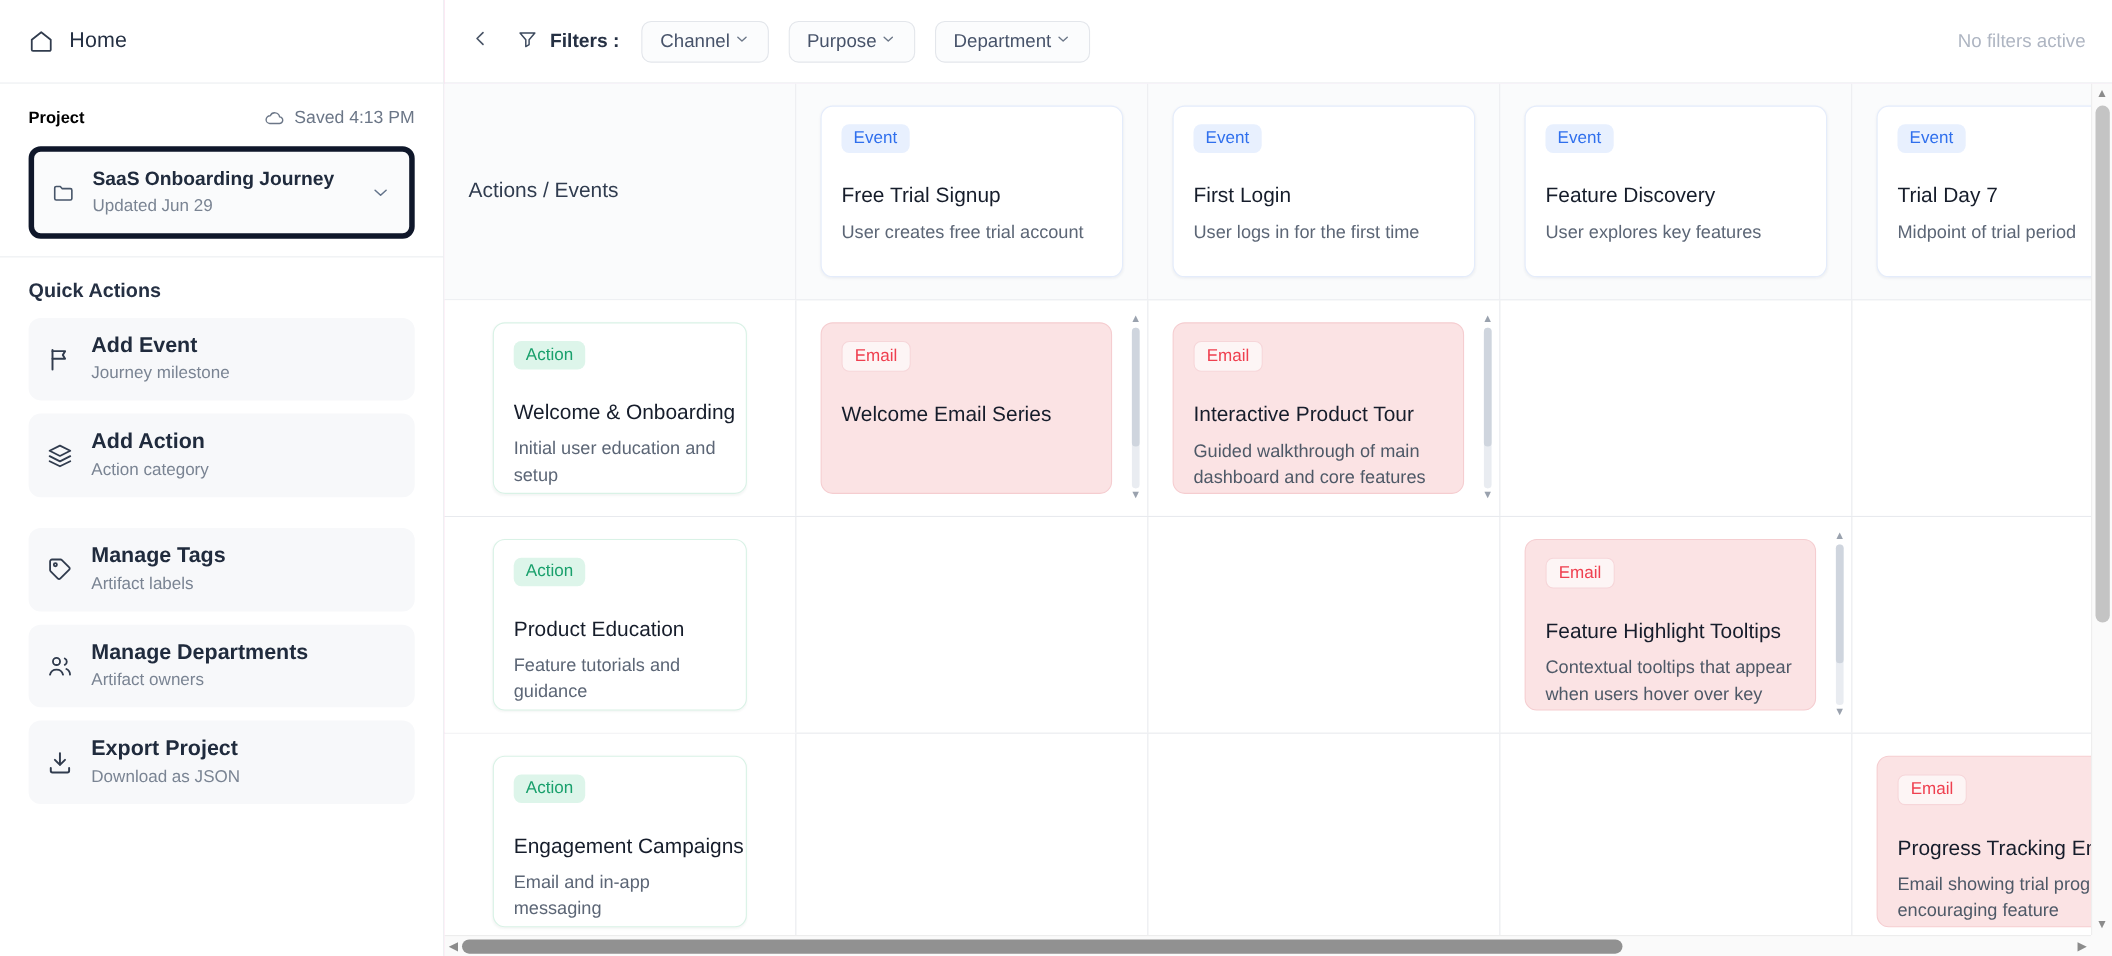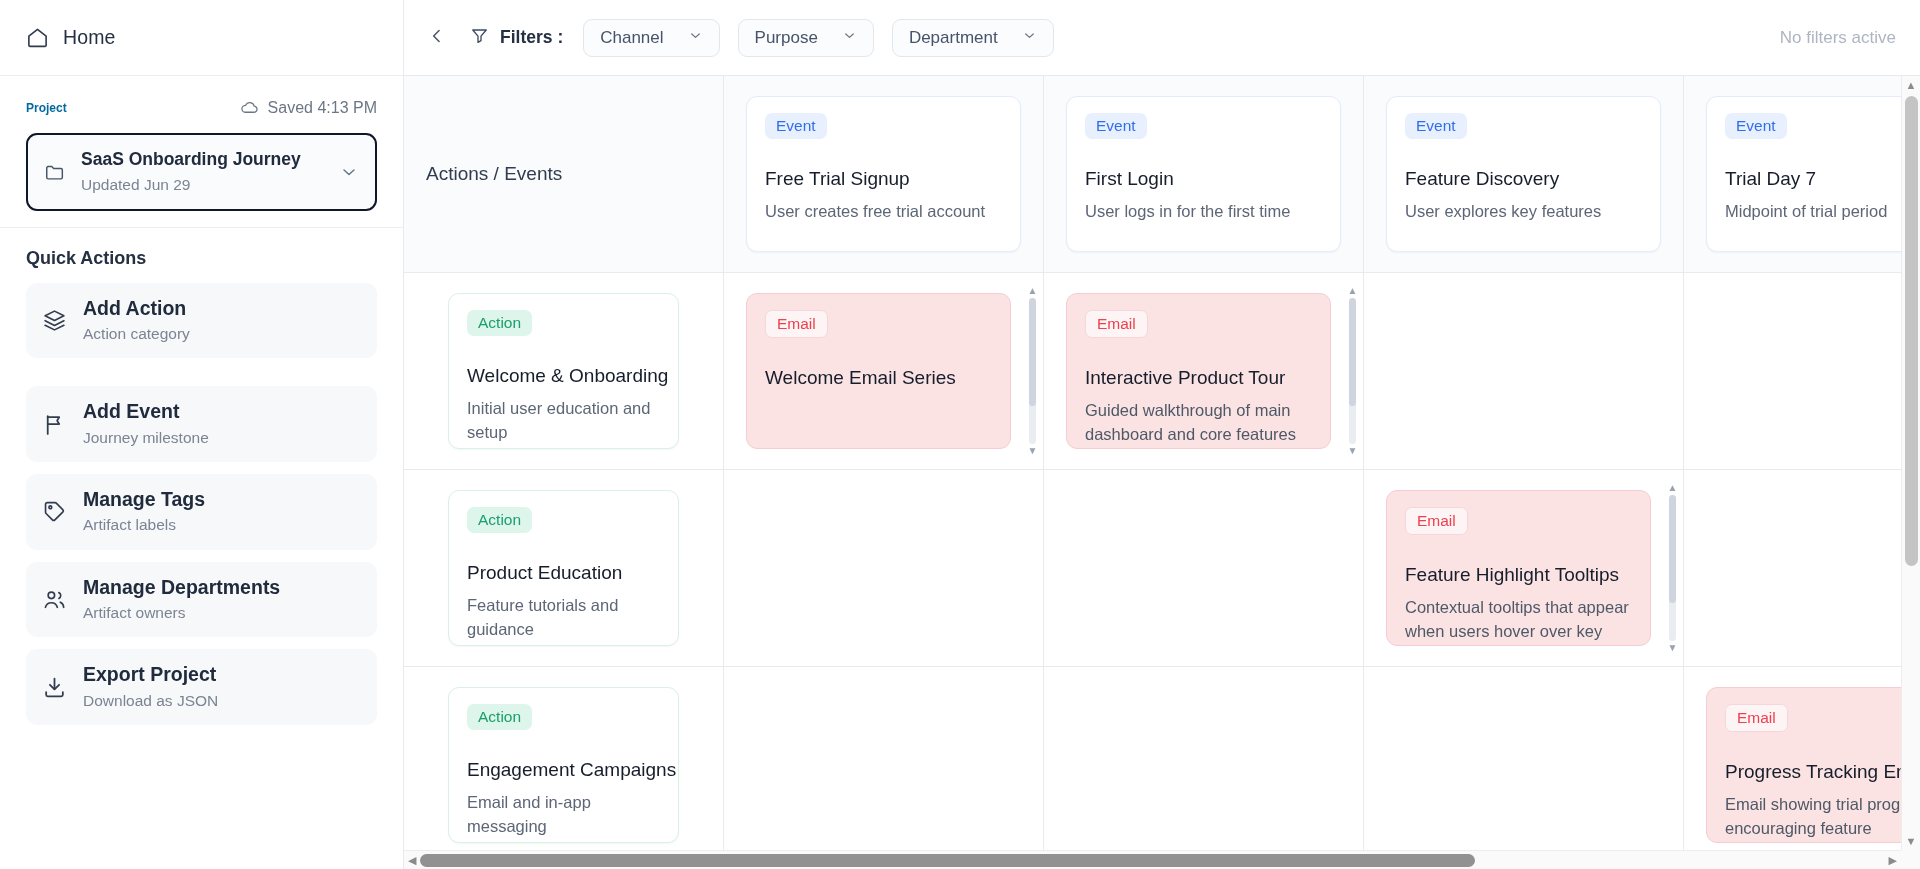--- a/index.html
+++ b/index.html
@@ -24,25 +24,25 @@
     height: 76px; flex: 0 0 76px;
     display: flex; align-items: center;
     padding: 0 26px;
     border-bottom: 1px solid #eceef1;
   }
   .home-link { display: flex; align-items: center; gap: 14px; cursor: pointer; }
   .home-label { font-size: 19.5px; color: #253043; letter-spacing: .1px; }
 
   .sb-project { padding: 22px 26px 16px 26px; border-bottom: 1px solid #eceef1; }
   .sb-proj-head { display: flex; align-items: center; justify-content: space-between; margin-bottom: 16px; }
-  .sb-proj-title { font-size: 12px; font-weight: 700; color: #0369a1; }
+  .sb-proj-title { font-size: 15px; font-weight: 700; color: #000000; }
   .sb-saved { display: flex; align-items: center; gap: 9px; font-size: 16px; color: #6b7687; }
 
   .proj-card {
-    border: 2px solid #0f172a; border-radius: 11px;
+    border: 5px solid #0f172a; border-radius: 11px;
     background: #fafbfc;
     padding: 13px 16px;
     display: flex; align-items: center; gap: 15px;
     cursor: pointer;
   }
   .proj-card-texts { flex: 1 1 auto; min-width: 0; }
   .proj-name { font-size: 17.5px; font-weight: 700; color: #202b3d; line-height: 1.35; }
   .proj-sub { font-size: 15.5px; color: #7a8493; line-height: 1.5; margin-top: 1px; }
 
   .sb-quick { padding: 20px 26px 0 26px; }
@@ -73,21 +73,21 @@
   .collapse-btn {
     width: 38px; height: 38px; border-radius: 8px;
     display: flex; align-items: center; justify-content: center;
     color: #4a5567; cursor: pointer; margin-right: 14px;
   }
   .filters-label { display: flex; align-items: center; gap: 11px; font-size: 17.5px; font-weight: 700; color: #253043; margin-right: 20px; }
   .chip {
     height: 38px; padding: 0 16px;
     border: 1px solid #e3e6eb; border-radius: 9px;
     background: #fbfcfd;
-    display: inline-flex; align-items: center; gap: 24px;
+    display: inline-flex; align-items: center; gap: 3px;
     font-size: 17px; color: #47536a; cursor: pointer;
     margin-right: 18px;
   }
   .no-filters { margin-left: auto; font-size: 17px; color: #aeb5c2; }
 
   .grid-wrap { flex: 1 1 auto; position: relative; min-height: 0; background: #fff; overflow: hidden; }
   .grid-scroll { position: absolute; inset: 0 19px 19px 0; overflow: hidden; }
 
   .row { display: flex; border-bottom: 1px solid #e8eaee; }
   .row-head { border-bottom: 1px solid #e8eaee; background: #fafbfc; }
@@ -215,44 +215,44 @@
           <svg width="20" height="20" viewBox="0 0 24 24" fill="none" stroke="#64748b" stroke-width="1.7" stroke-linecap="round" stroke-linejoin="round">
               <path d="M6 9.5 12 15l6-5.5"></path>
             </svg>
         </span>
       </div>
     </div>
 
     <div class="sb-quick">
       <div class="sb-quick-title">Quick Actions</div>
 
+      <div class="qa-item">
+        <span class="ico">
+          <svg width="25" height="25" viewBox="0 0 24 24" fill="none" stroke="#313c4e" stroke-width="1.7" stroke-linecap="round" stroke-linejoin="round">
+            <path d="M5.5 21V4"></path>
+              <path d="M5.5 5h11l-2 3.3 2 3.3h-11"></path>
+          </svg>
+        </span>
+        <span class="qa-texts">
+          <span class="qa-label" style="display:block">Add Event</span>
+          <span class="qa-sub" style="display:block">Journey milestone</span>
+        </span>
+      </div>
+
       <div class="qa-item gap-after">
         <span class="ico">
           <svg width="25" height="25" viewBox="0 0 24 24" fill="none" stroke="#313c4e" stroke-width="1.6" stroke-linecap="round" stroke-linejoin="round">
             <path d="M12 3 3 7.5l9 4.5 9-4.5z"></path>
               <path d="M3 12.2 12 16.7l9-4.5"></path>
               <path d="M3 16.6 12 21l9-4.4"></path>
           </svg>
         </span>
         <span class="qa-texts">
           <span class="qa-label" style="display:block">Add Action</span>
           <span class="qa-sub" style="display:block">Action category</span>
-        </span>
-      </div>
-
-      <div class="qa-item">
-        <span class="ico">
-          <svg width="25" height="25" viewBox="0 0 24 24" fill="none" stroke="#313c4e" stroke-width="1.7" stroke-linecap="round" stroke-linejoin="round">
-            <path d="M5.5 21V4"></path>
-              <path d="M5.5 5h11l-2 3.3 2 3.3h-11"></path>
-          </svg>
-        </span>
-        <span class="qa-texts">
-          <span class="qa-label" style="display:block">Add Event</span>
-          <span class="qa-sub" style="display:block">Journey milestone</span>
         </span>
       </div>
 
       <div class="qa-item">
         <span class="ico">
           <svg width="25" height="25" viewBox="0 0 24 24" fill="none" stroke="#313c4e" stroke-width="1.6" stroke-linecap="round" stroke-linejoin="round">
             <path d="M20.1 12.3 12.4 20a1.7 1.7 0 0 1-2.4 0l-6.1-6.1a1.7 1.7 0 0 1-.5-1.2V5.2A1.7 1.7 0 0 1 5.1 3.5h7.4c.45 0 .88.18 1.2.5l6.4 6.4a1.3 1.3 0 0 1 0 1.9z"></path>
             <circle cx="8" cy="8" r="1.35"></circle>
           </svg>
         </span>

